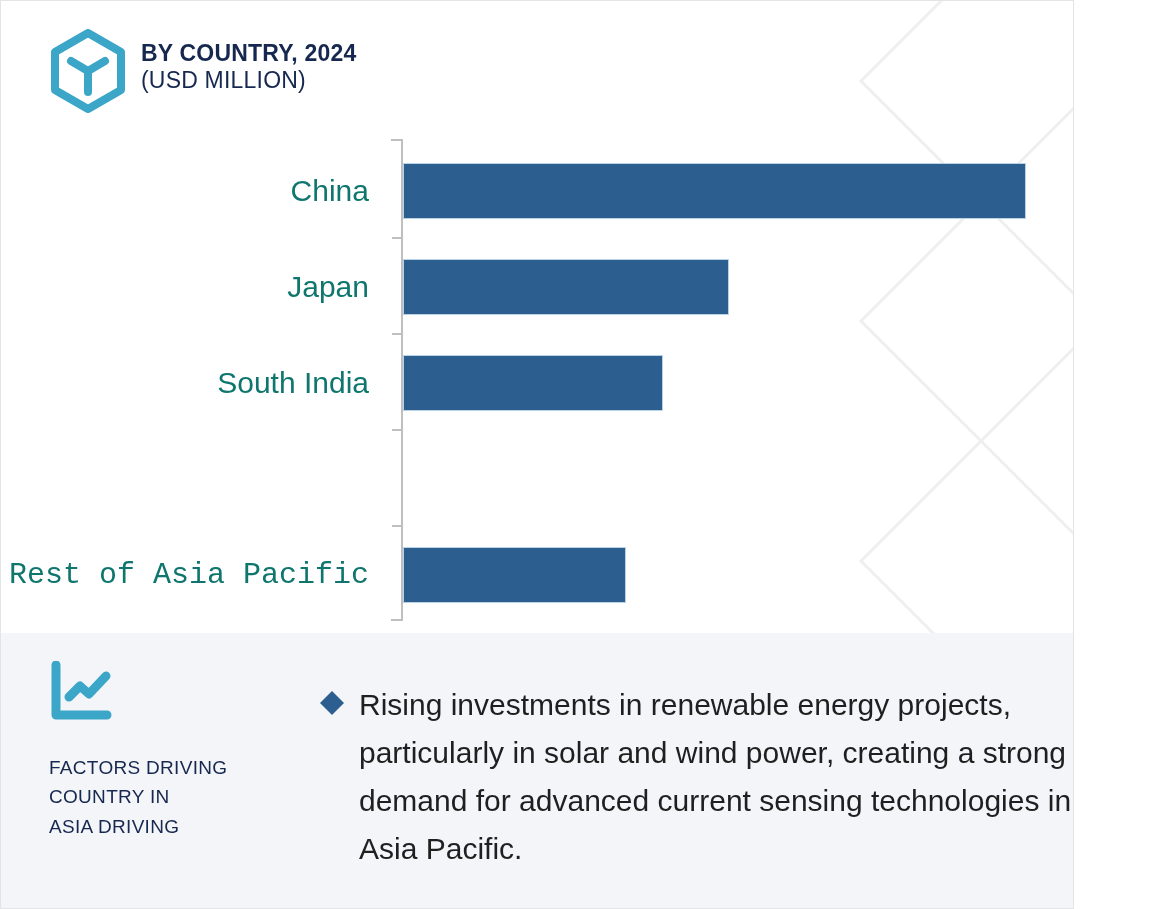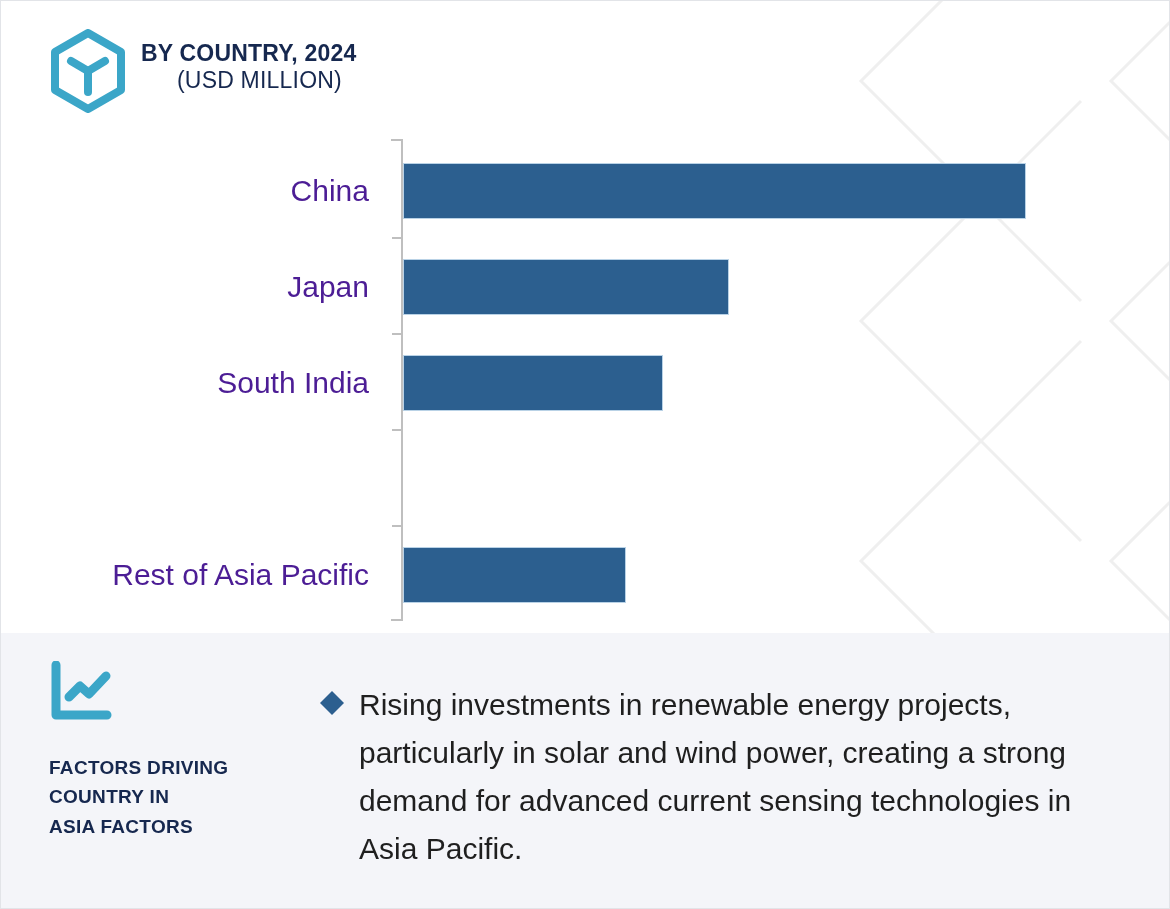--- a/index.html
+++ b/index.html
@@ -8,21 +8,21 @@
     padding: 0;
     background: #ffffff;
   }
   body {
     font-family: "Liberation Sans", sans-serif;
     -webkit-font-smoothing: antialiased;
   }
 
   #card {
     position: relative;
-    width: 1170px;
+    width: 1074px;
     height: 909px;
     box-sizing: border-box;
     background: #ffffff;
     border: 1px solid #e2e4e8;
     overflow: hidden;
   }
 
   
   #watermark {
     position: absolute;
@@ -61,21 +61,20 @@
     line-height: 1.18;
     white-space: nowrap;
   }
   .title-sub {
     font-size: 23px;
     font-weight: normal;
     color: #16284f;
     letter-spacing: 0.2px;
     line-height: 1.18;
     white-space: nowrap;
-    margin-left: 36px;
   }
 
   
   #chart-area {
     position: absolute;
     left: 0;
     top: 130px;
     width: 1170px;
     height: 495px;
     z-index: 2;
@@ -107,21 +106,21 @@
     left: 0;
     width: 1170px;
     height: 96px;
   }
   .cat-label {
     position: absolute;
     right: 802px;      
     top: 50%;
     transform: translateY(-50%);
     font-size: 30px;
-    color: #4c1d95;
+    color: #0f766e;
     white-space: nowrap;
     text-align: center;
     line-height: 1;
   }
   .bar {
     position: absolute;
     left: 402px;
     top: 50%;
     transform: translateY(-50%);
     height: 56px;
@@ -155,21 +154,21 @@
     box-sizing: border-box;
   }
   #growth-icon {
     width: 72px;
     height: 64px;
     display: block;
   }
   #panel-left-title {
     margin-top: 28px;
     font-size: 19px;
-    font-weight: bold;
+    font-weight: normal;
     color: #16284f;
     line-height: 1.55;
     letter-spacing: 0.3px;
   }
   #panel-right {
     flex: 1 1 auto;
     padding: 48px 38px 1px 8px;
     box-sizing: border-box;
     display: flex;
   }
@@ -232,37 +231,37 @@
           <div class="cat-label">Japan</div>
           <div class="bar" title="Japan: 326" style="width: 326px; background: rgb(44, 95, 143); border-color: rgb(185, 210, 230);"></div>
         </div>
         <div class="tick" style="top: 202px;"></div>
         <div class="bar-row" style="top: 204px;">
           <div class="cat-label">South India</div>
           <div class="bar" title="South Korea: 260" style="width: 260px; background: rgb(44, 95, 143); border-color: rgb(185, 210, 230);"></div>
         </div>
         <div class="tick" style="top: 298px;"></div>
         <div class="tick" style="top: 394px;"></div>
-        <div class="bar-row" style="top: 396px;">
+        <div class="bar-row" style="top: 396px; font-family: Liberation Mono, monospace;">
           <div class="cat-label">Rest of Asia Pacific</div>
           <div class="bar" title="Rest of Asia Pacific: 223" style="width: 223px; background: rgb(44, 95, 143); border-color: rgb(185, 210, 230);"></div>
         </div>
       </div>
   </div>
 
   <div id="bottom-panel">
     <div id="panel-left">
       <svg id="growth-icon" viewBox="0 0 72 64" xmlns="http://www.w3.org/2000/svg">
         <path d="M7,4 L7,54 L58,54" fill="none" stroke="#3BA6C8" stroke-width="9" stroke-linecap="round" stroke-linejoin="round"></path>
         <polyline points="20,36 31,25 40,33 57,15" fill="none" stroke="#3BA6C8" stroke-width="9" stroke-linecap="round" stroke-linejoin="round"></polyline>
       </svg>
       <div id="panel-left-title">
         <div>FACTORS DRIVING</div>
         <div>COUNTRY IN</div>
-        <div>ASIA FACTORS</div>
+        <div>ASIA DRIVING</div>
       </div>
     </div>
     <div id="panel-right">
       <svg id="bullet-diamond" viewBox="0 0 26 26" xmlns="http://www.w3.org/2000/svg">
         <polygon points="13,1 25,13 13,25 1,13" fill="#2C5F8F"></polygon>
       </svg>
       <div id="panel-body-text">Rising investments in renewable energy projects, particularly in solar and wind power, creating a strong demand for advanced current sensing technologies in Asia Pacific.</div>
     </div>
   </div>
 

